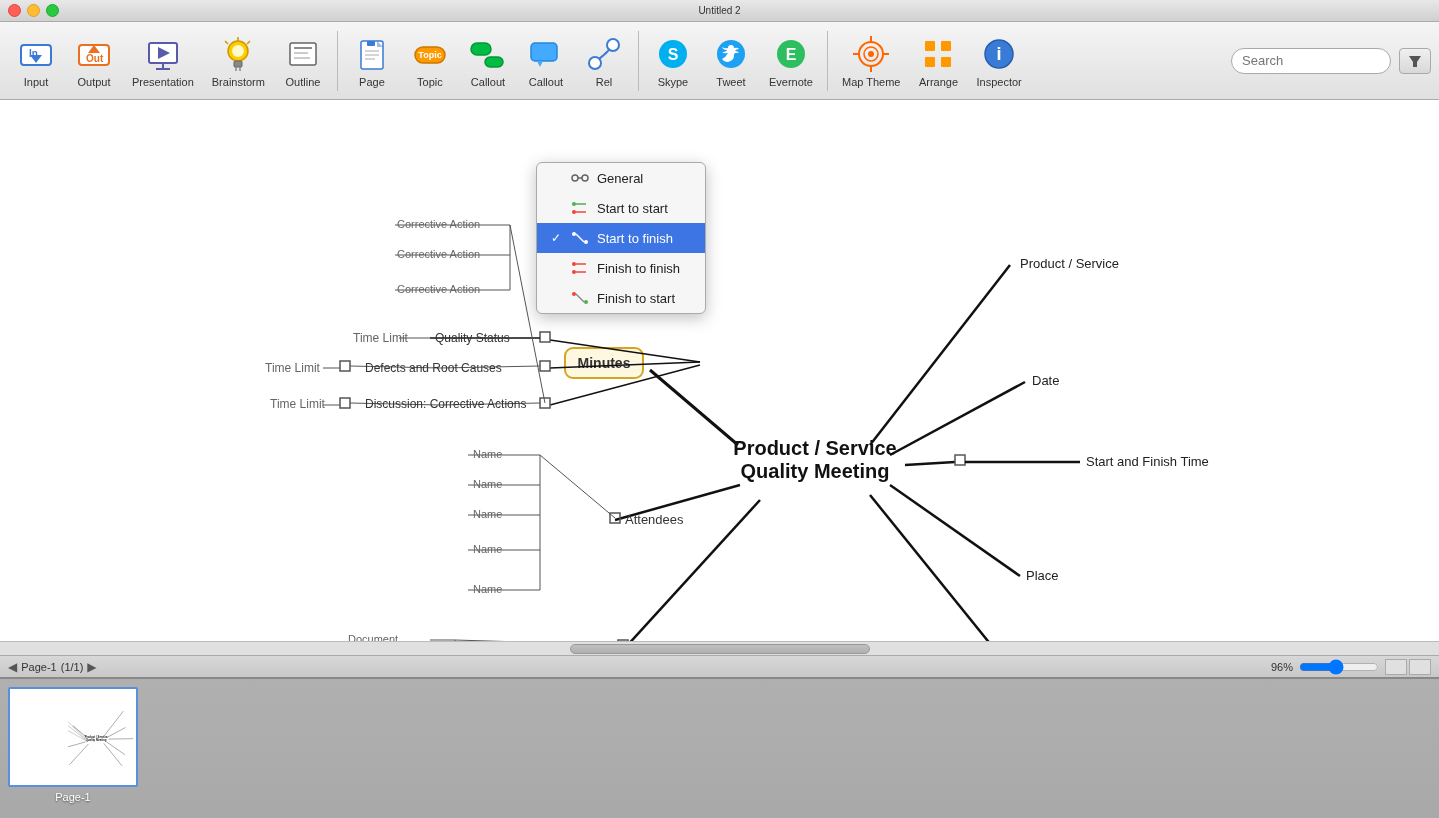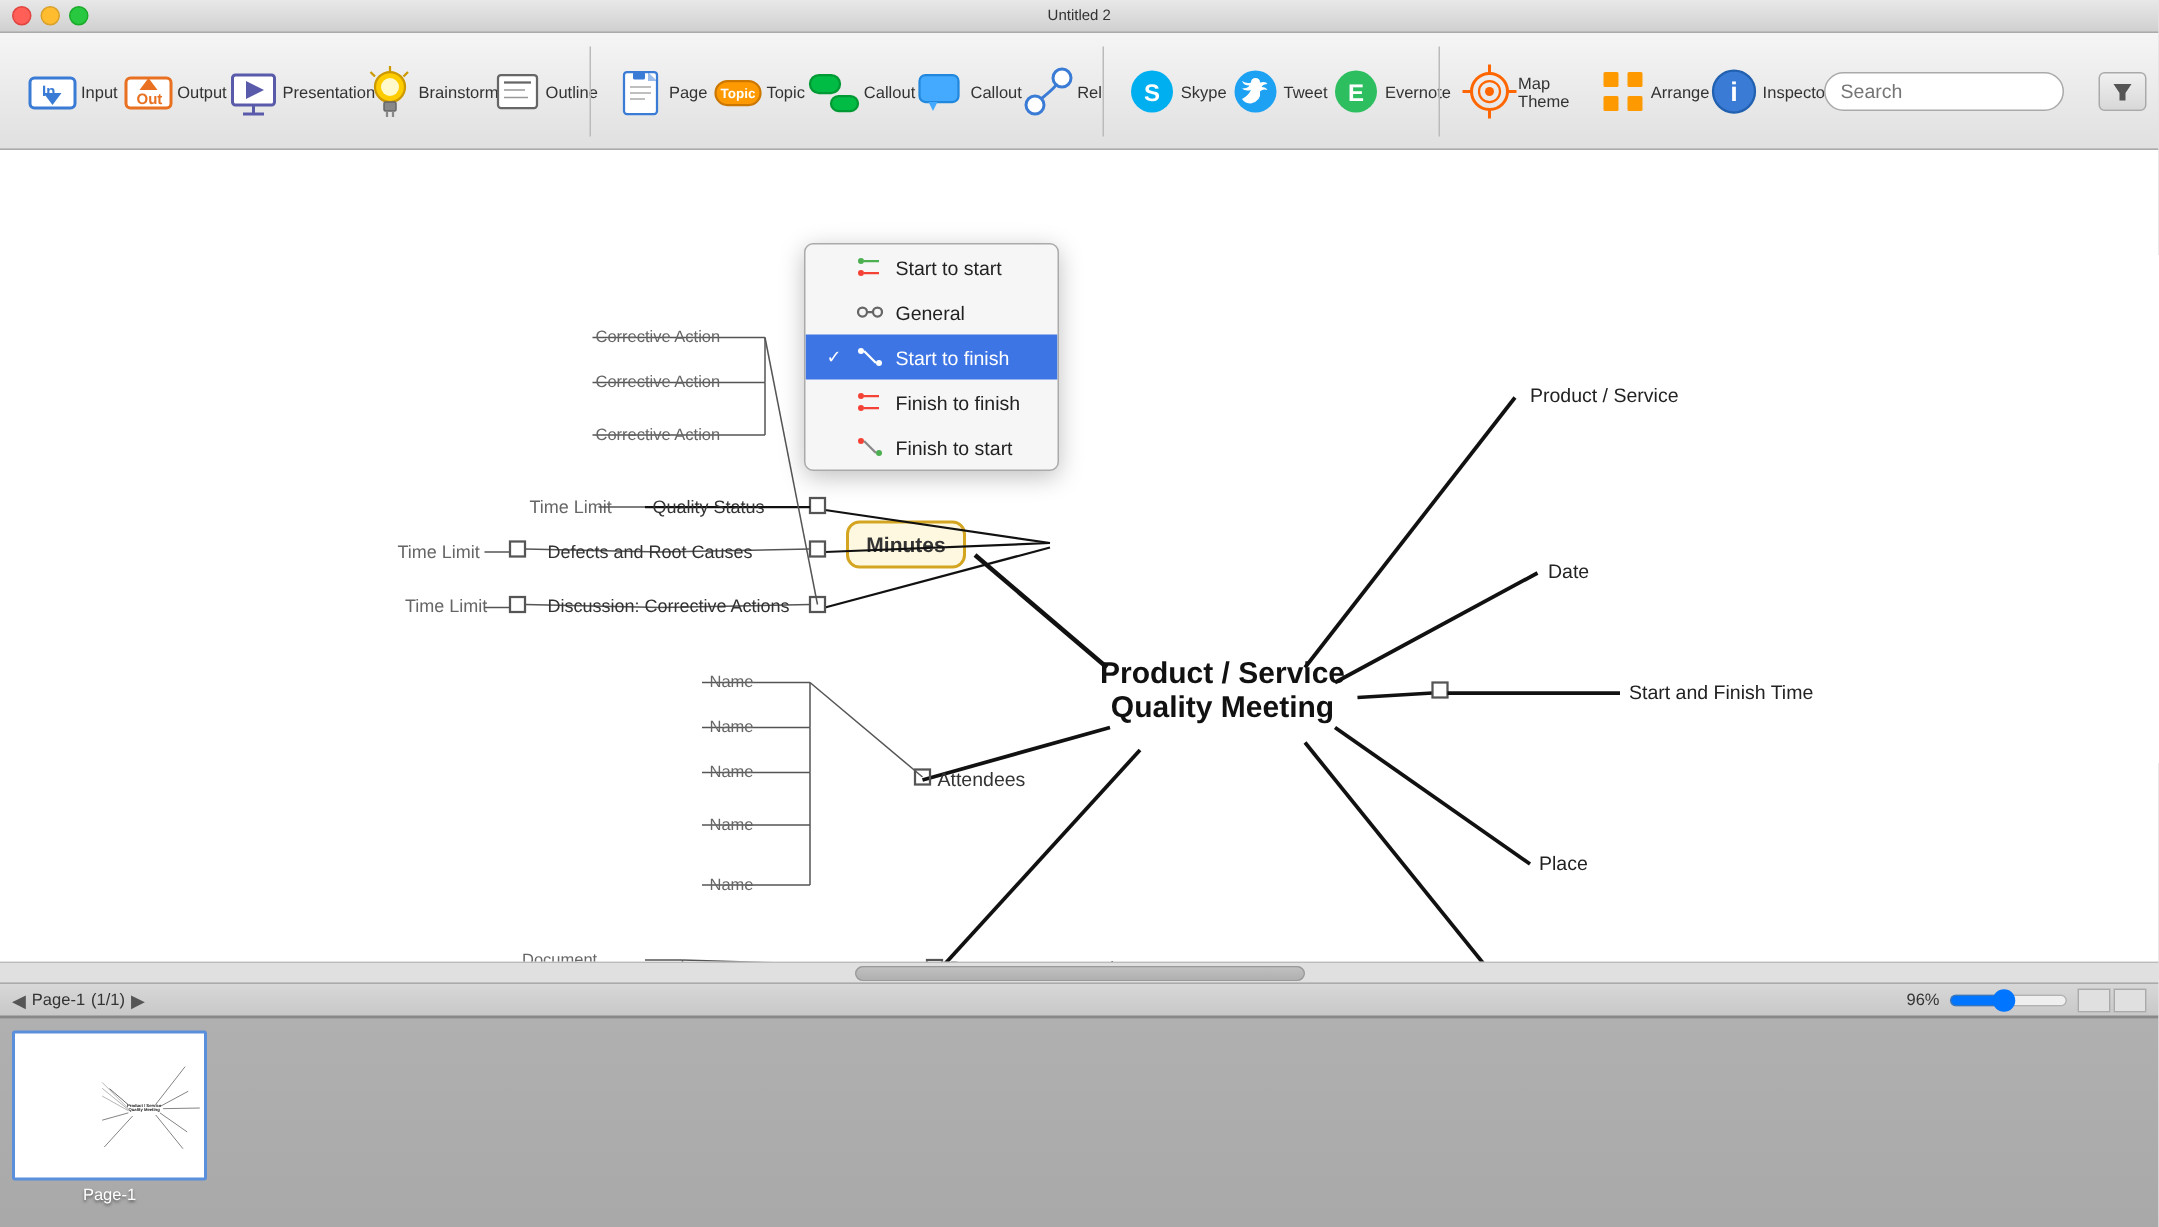--- a/index.html
+++ b/index.html
@@ -24,32 +24,32 @@
     #titlebar .title { font-size: 10px; color: #333; font-weight: 500; }
 
     
     #toolbar {
       height: 78px;
       background: linear-gradient(to bottom, #f5f5f5, #e0e0e0);
       border-bottom: 1px solid #aaa;
       display: flex; align-items: center; padding: 0 8px; gap: 2px;
     }
     .tb-item {
-      display: flex; flex-direction: row; align-items: center;
+      display: flex; flex-direction: column; align-items: center;
       padding: 4px 8px; min-width: 50px; cursor: pointer;
       border-radius: 6px;
     }
     .tb-icon { width: 40px; height: 40px; display: flex; align-items: center; justify-content: center; }
     .tb-label { font-size: 11px; color: #333; margin-top: 2px; }
     .tb-separator { width: 1px; height: 60px; background: #bbb; margin: 0 4px; }
 
     
     .tb-search {
       margin-left: auto;
-      display: flex; align-items: center; gap: 23px;
+      display: flex; align-items: center; gap: 8px;
     }
     .tb-search input {
       width: 160px; height: 26px; border-radius: 13px;
       border: 1px solid #aaa; background: #fff;
       padding: 0 10px; font-size: 13px; outline: none;
     }
     .tb-filter-btn {
       width: 32px; height: 26px; border-radius: 4px;
       background: linear-gradient(to bottom, #f0f0f0, #d8d8d8);
       border: 1px solid #aaa; display: flex; align-items: center; justify-content: center;
@@ -458,35 +458,35 @@
 
     <line x1="455" y1="540" x2="455" y2="570" stroke="#555" stroke-width="1"></line>
     <line x1="455" y1="570" x2="430" y2="570" stroke="#555" stroke-width="1"></line>
     <text x="348" y="573" font-size="11" fill="#666">Document</text>
   </svg>
 
   <div id="dropdown-menu">
     <div class="menu-item">
       <span class="menu-checkmark"> </span>
       <svg class="menu-icon" viewBox="0 0 18 18">
+        <circle cx="4" cy="9" r="3" fill="none" stroke="#666" stroke-width="1.5"></circle>
+        <circle cx="14" cy="9" r="3" fill="none" stroke="#666" stroke-width="1.5"></circle>
+        <line x1="7" y1="9" x2="11" y2="9" stroke="#666" stroke-width="1.5"></line>
+      </svg>
+      <span>General</span>
+    </div>
+    <div class="menu-item">
+      <span class="menu-checkmark"> </span>
+      <svg class="menu-icon" viewBox="0 0 18 18">
         <circle cx="3" cy="5" r="2" fill="#4caf50"></circle>
         <circle cx="3" cy="13" r="2" fill="#f44336"></circle>
         <line x1="5" y1="5" x2="15" y2="5" stroke="#4caf50" stroke-width="1.5" marker-end="url(#arrowG)"></line>
         <line x1="5" y1="13" x2="15" y2="13" stroke="#f44336" stroke-width="1.5" marker-end="url(#arrowR)"></line>
       </svg>
       <span>Start to start</span>
-    </div>
-    <div class="menu-item">
-      <span class="menu-checkmark"> </span>
-      <svg class="menu-icon" viewBox="0 0 18 18">
-        <circle cx="4" cy="9" r="3" fill="none" stroke="#666" stroke-width="1.5"></circle>
-        <circle cx="14" cy="9" r="3" fill="none" stroke="#666" stroke-width="1.5"></circle>
-        <line x1="7" y1="9" x2="11" y2="9" stroke="#666" stroke-width="1.5"></line>
-      </svg>
-      <span>General</span>
     </div>
     <div class="menu-item selected">
       <span class="menu-checkmark">✓</span>
       <svg class="menu-icon" viewBox="0 0 18 18">
         <circle cx="3" cy="5" r="2" fill="#fff"></circle>
         <circle cx="15" cy="13" r="2" fill="#fff"></circle>
         <line x1="5" y1="5" x2="13" y2="13" stroke="#fff" stroke-width="1.5"></line>
       </svg>
       <span>Start to finish</span>
     </div>

